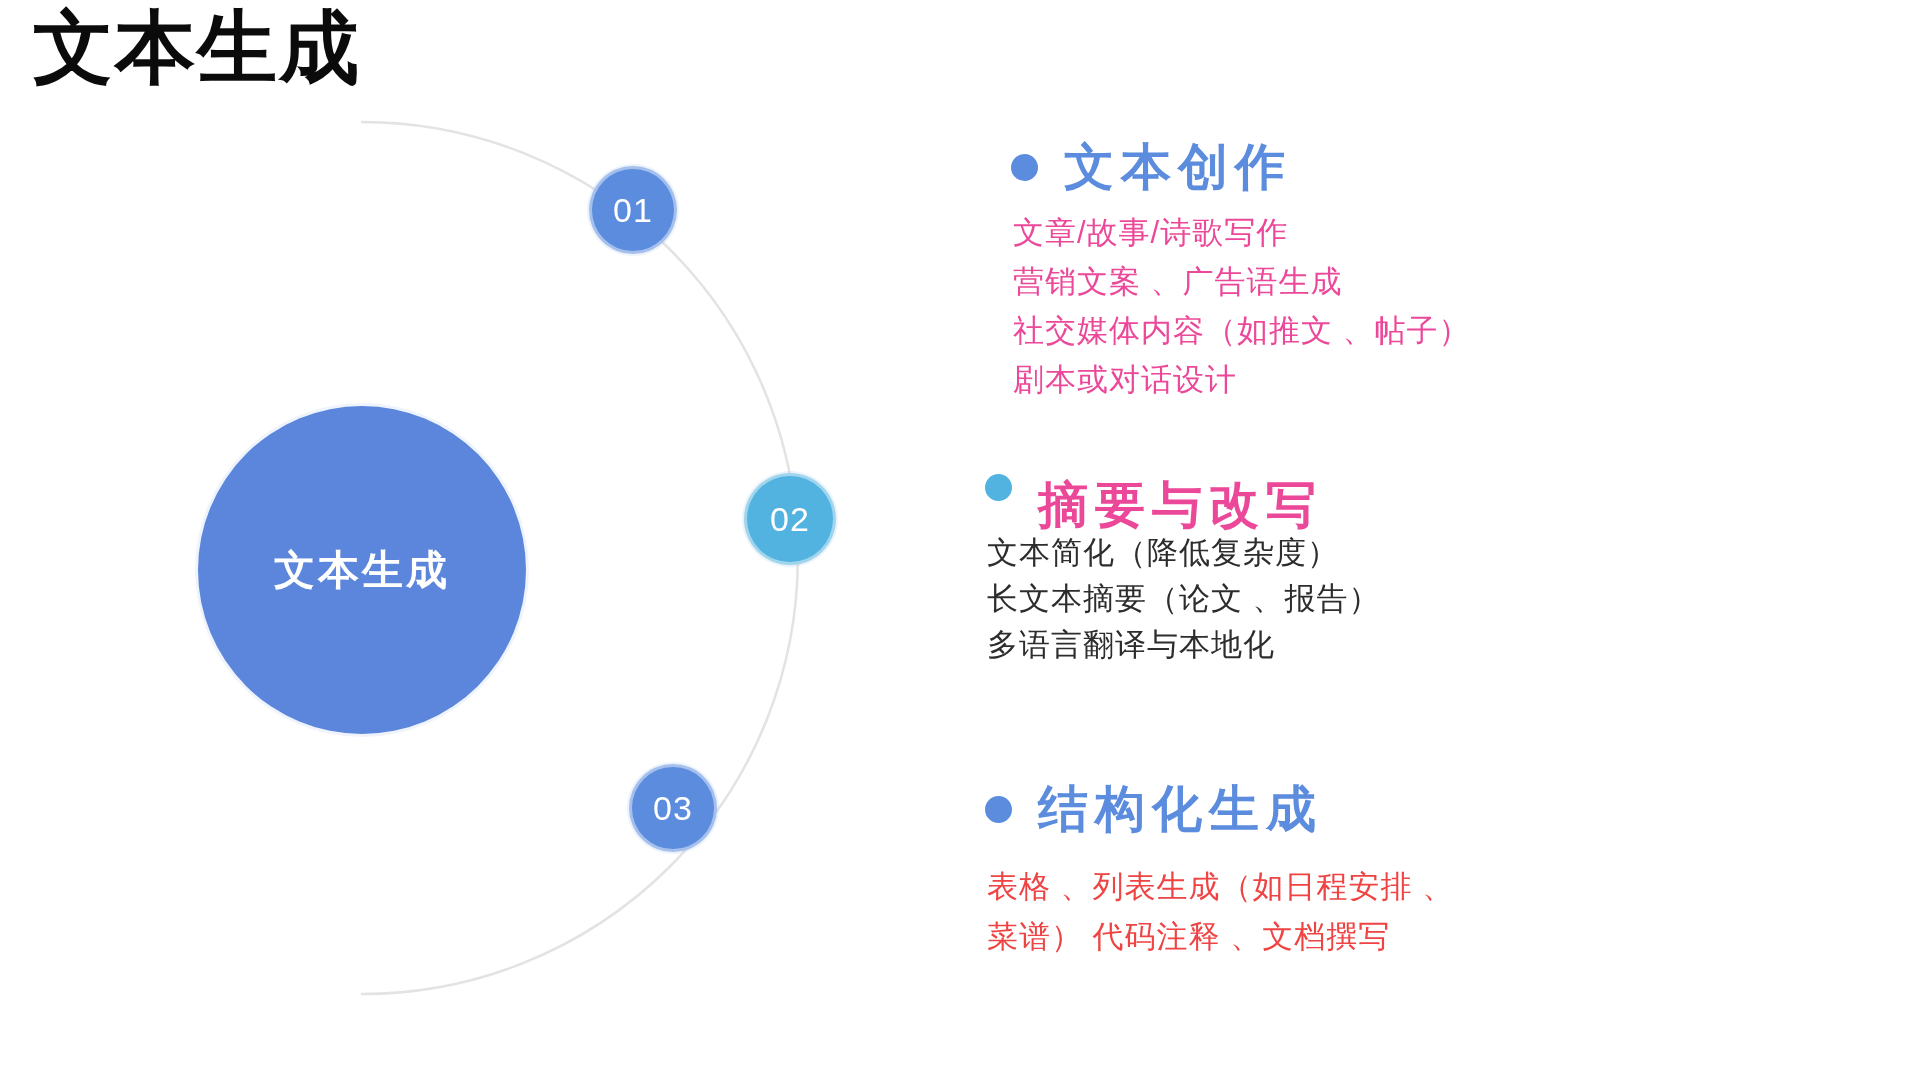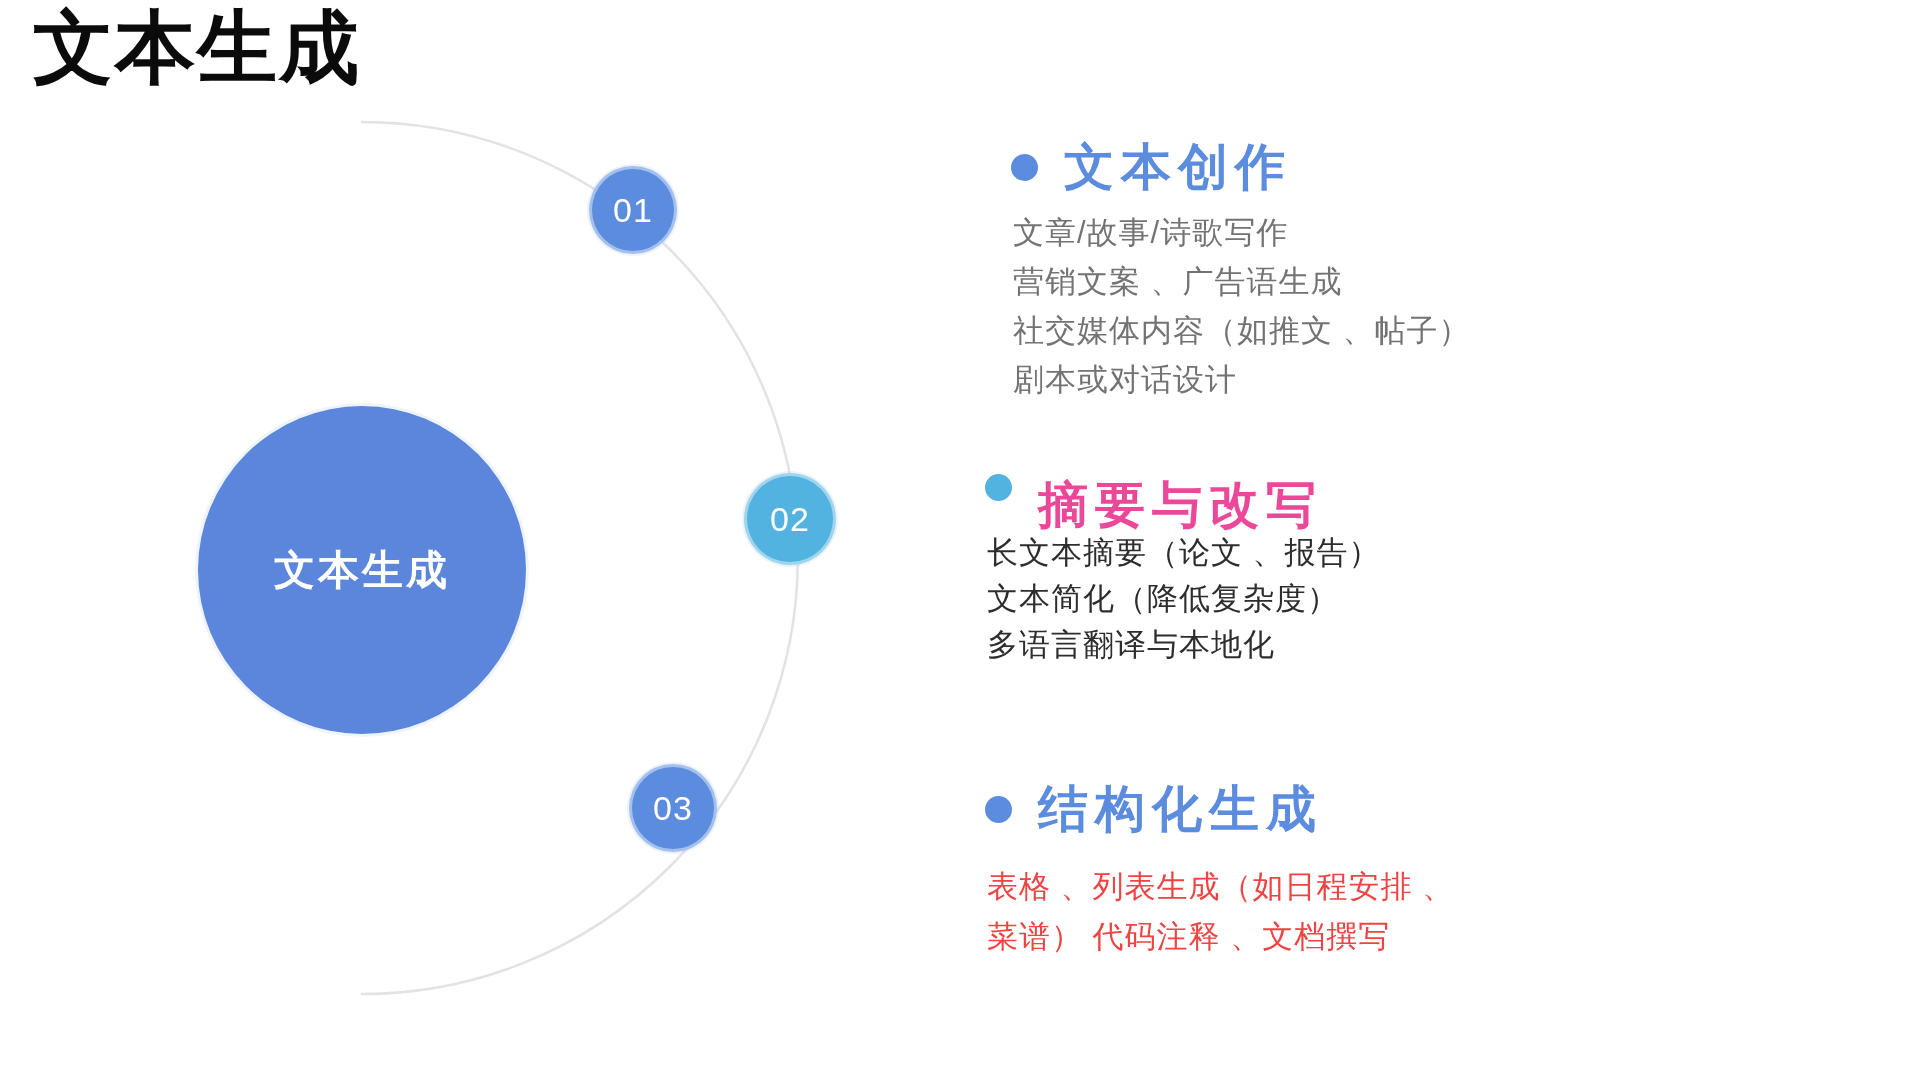--- a/index.html
+++ b/index.html
@@ -147,36 +147,36 @@
   </div>
   <div class="node node-03" style="background-color: rgb(91, 140, 222);">
     <span class="node-label">03</span>
   </div>
 
   <div class="section section-1">
     <div class="heading-row">
       <span class="bullet" style="background-color: rgb(91, 140, 222);"></span>
       <span class="heading-text" style="color: rgb(91, 140, 222);">文本创作</span>
     </div>
-    <div class="body-lines" style="color: #737373;">
+    <div class="body-lines" style="color: #ec4899;">
       <div class="body-line">文章/故事/诗歌写作</div>
       <div class="body-line">营销文案 、广告语生成</div>
       <div class="body-line">社交媒体内容（如推文 、帖子）</div>
       <div class="body-line">剧本或对话设计</div>
     </div>
   </div>
 
   <div class="section section-2">
     <div class="heading-row">
       <span class="bullet" style="background-color: rgb(82, 178, 224);"></span>
       <span class="heading-text" style="color: #ec4899; margin-top: 36px;">摘要与改写</span>
     </div>
     <div class="body-lines" style="color: rgb(45, 45, 45);">
+      <div class="body-line">文本简化（降低复杂度）</div>
       <div class="body-line">长文本摘要（论文 、报告）</div>
-      <div class="body-line">文本简化（降低复杂度）</div>
       <div class="body-line">多语言翻译与本地化</div>
     </div>
   </div>
 
   <div class="section section-3">
     <div class="heading-row">
       <span class="bullet" style="background-color: rgb(91, 140, 222);"></span>
       <span class="heading-text" style="color: rgb(91, 140, 222);">结构化生成</span>
     </div>
     <div class="body-lines" style="color: #ef4444;">

